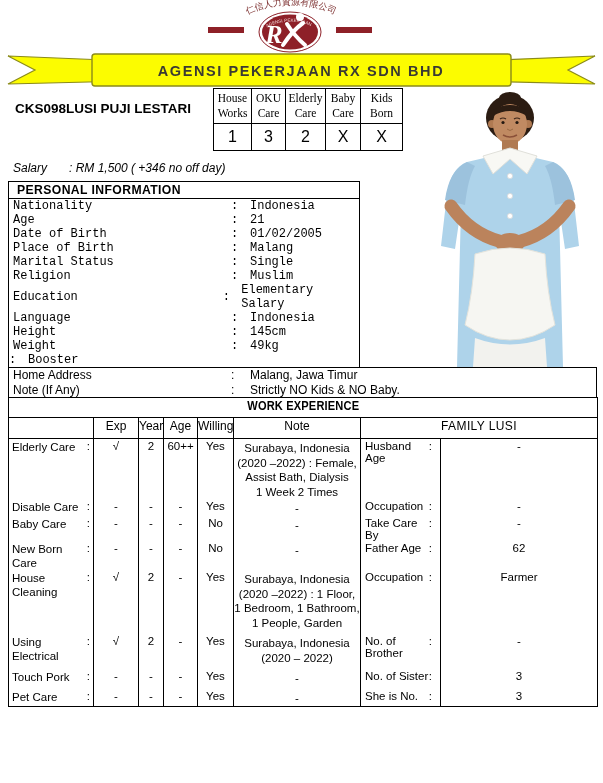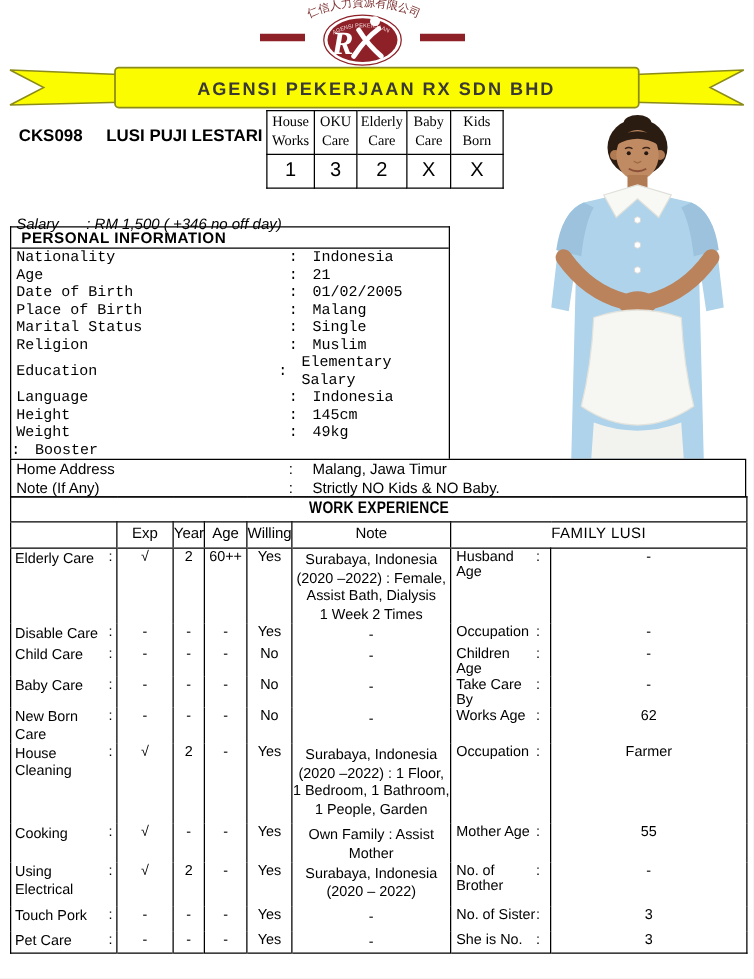--- a/index.html
+++ b/index.html
@@ -9,33 +9,33 @@
     overflow:hidden;
   }
   .abs { position:absolute; }
 
   
   .logo-wrap { left:186px; top:0px; width:210px; height:56px; }
   .banner-wrap { left:4px; top:52px; width:595px; height:38px; }
 
   
   .name-line { left:15px; top:101px; font-weight:bold; font-size:13.5px; letter-spacing:0px; white-space:nowrap; }
-  .name-line .code { margin-right:19px; }
+  .name-line .code { margin-right:0; }
 
   table.care {
     position:absolute; left:213px; top:88px; border-collapse:collapse;
     table-layout:fixed; font-family:"Liberation Serif", serif;
   }
   table.care td { border:1px solid #000; text-align:center; vertical-align:middle; padding:0 1px; }
   td.care-h { height:34px; font-size:11.5px; line-height:15px; }
   td.care-v { height:26px; font-family:"Liberation Sans", sans-serif; font-size:16px; }
   .pre { white-space:pre-line; }
 
   
-  .salary-line { left:13px; top:172px; font-style:italic; font-size:12px; display:flex;justify-content:center; }
+  .salary-line { left:13px; top:161px; font-style:italic; font-size:12px; display:flex;justify-content:center; }
   .salary-line .sl-label { width:56px; }
 
   
   .pi-box { left:8px; top:181px; width:352px; height:186px;
     border:1px solid #000; border-bottom:none; box-sizing:border-box;
     display:flex; flex-direction:column; }
   .pi-title { height:17px; border-bottom:1px solid #000; font-weight:bold;
     font-size:12.2px; letter-spacing:0.4px; padding:1px 0 0 8px; box-sizing:border-box; }
   .pi-rows { flex:1; display:flex; flex-direction:column;font-family:Liberation Mono, monospace; }
   .pi-row { flex:1; display:flex; align-items:center; font-size:12px; }
@@ -324,72 +324,52 @@
             <div class="fam-flex">
               <span>Occupation</span>
               <span>:</span>
             </div>
           </td>
       <td class="famv vb">-</td>
     </tr>
     <tr class="h16">
       <td>
             <div class="cat-flex">
-              <span class="lbl">Child Care</span>
+              <span class="lbl">Baby Care</span>
               <span>:</span>
             </div>
           </td>
       <td class="cc vb">-</td>
       <td class="cc vb">-</td>
       <td class="cc vb">-</td>
       <td class="cc vb">No</td>
       <td class="note-cell vb"><span class="pre">-</span></td>
       <td class="vb">
             <div class="fam-flex">
-              <span>Children Age</span>
+              <span>Take Care By</span>
               <span>:</span>
             </div>
           </td>
       <td class="famv vb">-</td>
     </tr>
     <tr class="h16">
       <td>
             <div class="cat-flex">
-              <span class="lbl">Baby Care</span>
+              <span class="lbl">New Born Care</span>
               <span>:</span>
             </div>
           </td>
       <td class="cc vb">-</td>
       <td class="cc vb">-</td>
       <td class="cc vb">-</td>
       <td class="cc vb">No</td>
       <td class="note-cell vb"><span class="pre">-</span></td>
       <td class="vb">
             <div class="fam-flex">
-              <span>Take Care By</span>
-              <span>:</span>
-            </div>
-          </td>
-      <td class="famv vb">-</td>
-    </tr>
-    <tr class="h16">
-      <td>
-            <div class="cat-flex">
-              <span class="lbl">New Born Care</span>
-              <span>:</span>
-            </div>
-          </td>
-      <td class="cc vb">-</td>
-      <td class="cc vb">-</td>
-      <td class="cc vb">-</td>
-      <td class="cc vb">No</td>
-      <td class="note-cell vb"><span class="pre">-</span></td>
-      <td class="vb">
-            <div class="fam-flex">
-              <span>Works Age</span>
+              <span>Father Age</span>
               <span>:</span>
             </div>
           </td>
       <td class="famv vb">62</td>
     </tr>
     <tr class="h64">
       <td>
             <div class="cat-flex">
               <span class="lbl">House Cleaning</span>
               <span>:</span>
@@ -404,41 +384,20 @@
 1 Bedroom, 1 Bathroom,
 1 People, Garden</span></td>
       <td class="vb">
             <div class="fam-flex">
               <span>Occupation</span>
               <span>:</span>
             </div>
           </td>
       <td class="famv vb">Farmer</td>
     </tr>
-    <tr class="h30">
-      <td>
-            <div class="cat-flex">
-              <span class="lbl">Cooking</span>
-              <span>:</span>
-            </div>
-          </td>
-      <td class="cc vb">√</td>
-      <td class="cc vb">-</td>
-      <td class="cc vb">-</td>
-      <td class="cc vb">Yes</td>
-      <td class="note-cell vb"><span class="pre">Own Family : Assist
-Mother</span></td>
-      <td class="vb">
-            <div class="fam-flex">
-              <span>Mother Age</span>
-              <span>:</span>
-            </div>
-          </td>
-      <td class="famv vb">55</td>
-    </tr>
     <tr class="h35">
       <td>
             <div class="cat-flex">
               <span class="lbl">Using Electrical</span>
               <span>:</span>
             </div>
           </td>
       <td class="cc vb">√</td>
       <td class="cc vb">2</td>
       <td class="cc vb">-</td>

